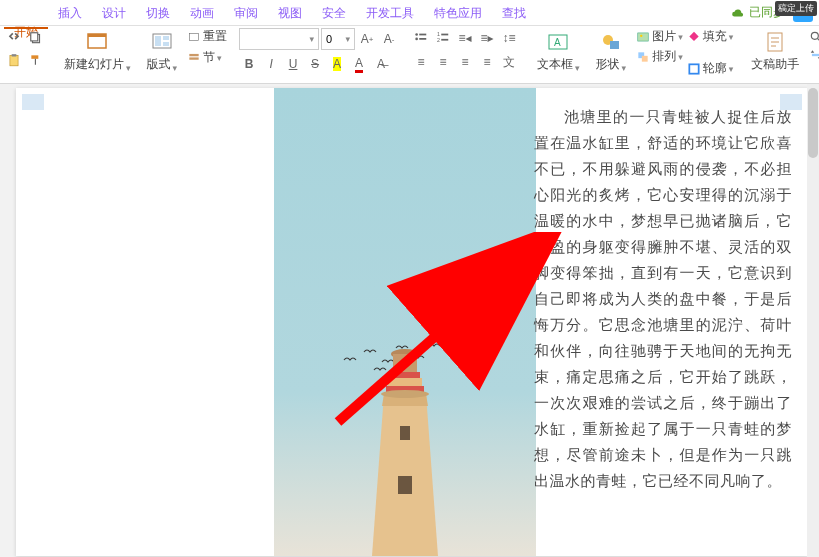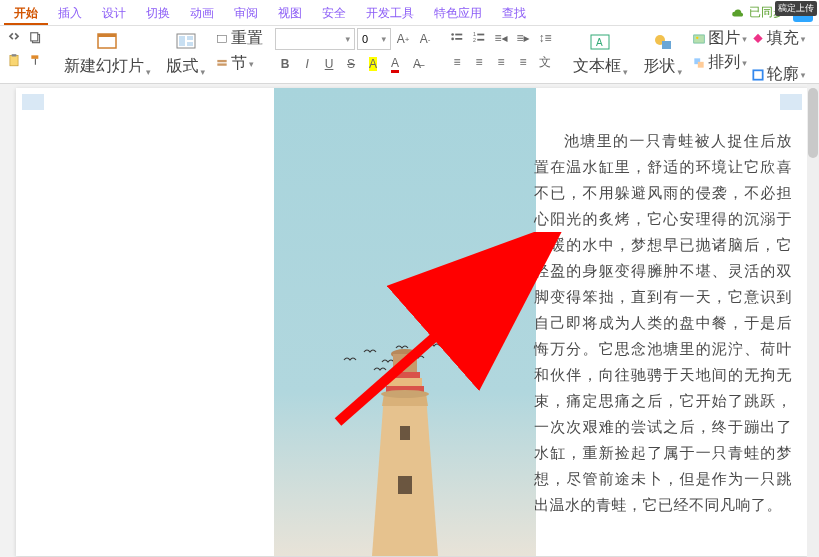--- a/index.html
+++ b/index.html
@@ -1,54 +1,54 @@
 <!DOCTYPE html>
 <html><head>
 <meta charset="utf-8">
 <style>
   * { margin:0; padding:0; box-sizing:border-box; }
   body { font-family:"Microsoft YaHei","SimSun",sans-serif; font-size:12px; background:#f5f5f5; overflow:hidden; width:819px; height:557px; position:relative; }
   
   
   .tabstrip { height:26px; background:#fff; border-bottom:1px solid #e0e0e0; display:flex; align-items:stretch; padding-left:4px; }
   .tab { padding:5px 10px 3px 10px; font-size:12px; color:#8b5cf6; cursor:pointer; border-bottom:2px solid transparent; }
-  .tab.active { color:#d25400; border-bottom:2px solid #d25400; font-weight:700; }
+  .tab.active { color:#d25400; border-bottom:2px solid #d25400; font-weight:400;margin-top:19px; }
   .tabstrip-right { margin-left:auto; display:flex; align-items:center; gap:8px; padding-right:6px; }
   .sync { display:flex; align-items:center; gap:4px; color:#5aa02c; font-size:12px; }
   .sync-icon { width:14px; height:14px; }
   .promo { width:20px; height:18px; background:#2fa7ff; border-radius:3px; display:flex; align-items:center; justify-content:center; }
   .promo-label { position:absolute; top:1px; right:2px; font-size:9px; background:#404040; color:#fff; padding:1px 3px; border-radius:2px; }
   
   
   .ribbon { height:58px; background:#fff; border-bottom:1px solid #d8d8d8; display:flex; align-items:flex-start; padding:2px 4px 0 4px; gap:4px; }
   .rstack { display:flex; flex-direction:column; gap:2px; }
   .rhstack { display:flex; align-items:center; gap:2px; }
   .rbtn { width:20px; height:20px; display:flex; align-items:center; justify-content:center; color:#666; font-size:12px; cursor:pointer; }
   .sep { width:1px; background:#e0e0e0; height:46px; margin:4px 2px; }
   .combo { height:22px; border:1px solid #ccc; background:#fff; font-size:11px; padding:0 4px; display:flex; align-items:center; gap:2px; }
   .fontname { width:80px; }
   .fontsize { width:34px; justify-content:space-between; }
   .chev { font-size:9px; color:#888; }
   .bigbtn { display:flex; flex-direction:column; align-items:center; gap:2px; padding:2px 6px; cursor:pointer; }
-  .bigbtn-lbl { font-size:16px; color:#444; white-space:nowrap; }
+  .bigbtn-lbl { font-size:12px; color:#444; white-space:nowrap; }
   .bigbtn-row { display:flex; align-items:flex-end; gap:2px; }
   
   
   .canvas-area { position:absolute; top:84px; left:0; right:0; bottom:0; background:#f2f2f2; overflow:hidden; }
   .slide { position:absolute; left:16px; top:4px; width:792px; height:468px; background:#fff; box-shadow:0 1px 4px rgba(0,0,0,.15); }
   
   
   .handle-tl { position:absolute; left:6px; top:6px; width:22px; height:16px; background:#d9e8f5; }
   .handle-tr { position:absolute; right:6px; top:6px; width:22px; height:16px; background:#d9e8f5; }
   
   .photo { position:absolute; left:258px; top:0; width:262px; height:468px; background:linear-gradient(#a8d4dc 0%, #b1d7de 65%, #e8e3d8 100%); overflow:hidden; }
   .tower { position:absolute; left:50%; bottom:0; transform:translateX(-50%); }
   .birds { position:absolute; left:60px; top:252px; }
   
-  .story { position:absolute; right:16px; top:16px; width:258px; font-size:15px; line-height:26px; color:#4a4a4a; text-align:justify; text-indent:2em; letter-spacing:0.5px; font-family:"SimSun","宋体",serif;margin-top:24px; }
+  .story { position:absolute; right:16px; top:16px; width:258px; font-size:15px; line-height:26px; color:#4a4a4a; text-align:justify; text-indent:2em; letter-spacing:0.5px; font-family:"SimSun","宋体",serif; }
   
   
   .red-arrow { position:absolute; left:328px; top:148px; pointer-events:none; }
   
   
   .vscroll { position:absolute; right:0; top:84px; bottom:0; width:12px; background:#efefef; }
   .vscroll-thumb { position:absolute; left:1px; right:1px; top:4px; height:70px; background:#c9c9c9; border-radius:5px; }
 </style>
 </head>
 <body>

